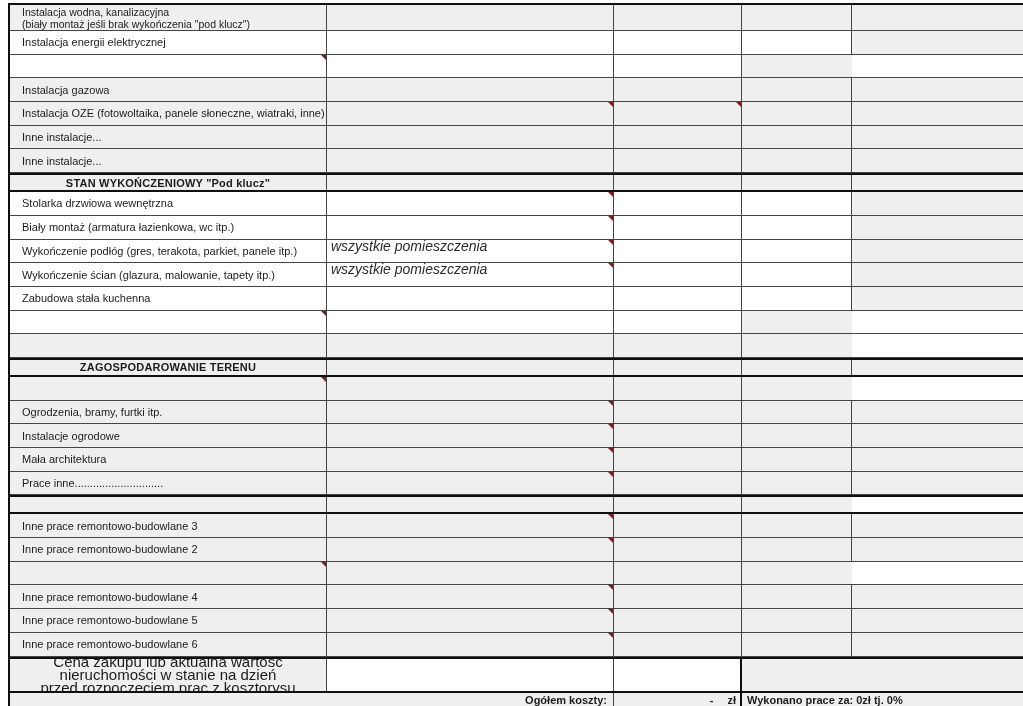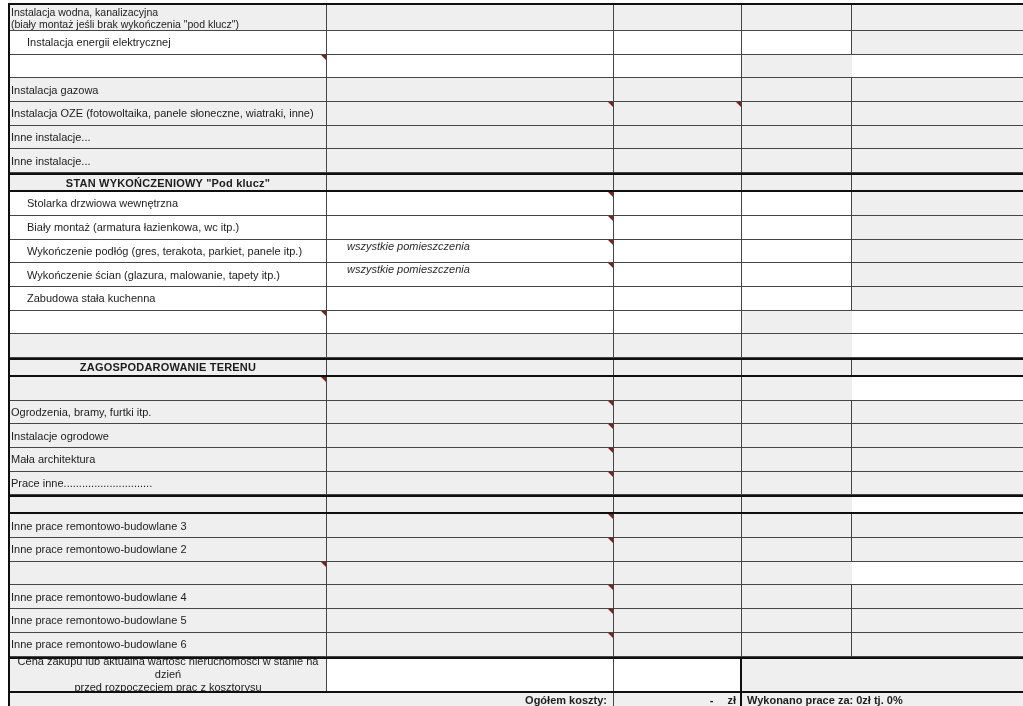--- a/index.html
+++ b/index.html
@@ -50,39 +50,39 @@
   }
   .cell{
     position:relative;
     box-sizing:border-box;
     border-right:1px solid var(--grid);
     display:flex;
     align-items:center;
     overflow:hidden;
   }
   .cell:last-child{border-right:none;}
-  .w{background:var(--white);margin-left:16px;}
+  .w{background:var(--white);}
   .g{background:var(--gray);}
-  .label-cell{padding-left:1px;font-size:11px;line-height:12px;}
+  .label-cell{padding-left:12px;font-size:11px;line-height:12px;}
   .two-line .label-cell{font-size:10.5px;}
   .section .label-cell{
     justify-content:center;padding-left:0;
     font-weight:bold;font-size:11px;letter-spacing:.2px;
   }
   .note-cell{align-items:flex-start;padding:1px 0 0 4px;}
-  .note-text{font-style:italic;font-size:11px;line-height:10px;color:#2a2a2a;}
+  .note-text{font-style:italic;font-size:14px;line-height:10px;color:#2a2a2a;}
   .cmt-tri{
     position:absolute;top:0;right:0;
     width:0;height:0;
     border-top:5px solid var(--cmt);
     border-left:5px solid transparent;
   }
   .purchase .label-cell{
     justify-content:center;text-align:center;padding:0 6px;
-    font-size:11px;line-height:13px;
+    font-size:15px;line-height:13px;
   }
   .thick-right{border-right:2px solid var(--thick);}
   .totals .cell{align-items:flex-start;}
   .totals-label{
     justify-content:flex-end;padding:2px 6px 0 0;
     font-weight:bold;font-size:11px;line-height:11px;
   }
   .totals-value{
     justify-content:flex-end;gap:14px;padding:2px 4px 0 0;
     font-weight:bold;font-size:11px;line-height:11px;

